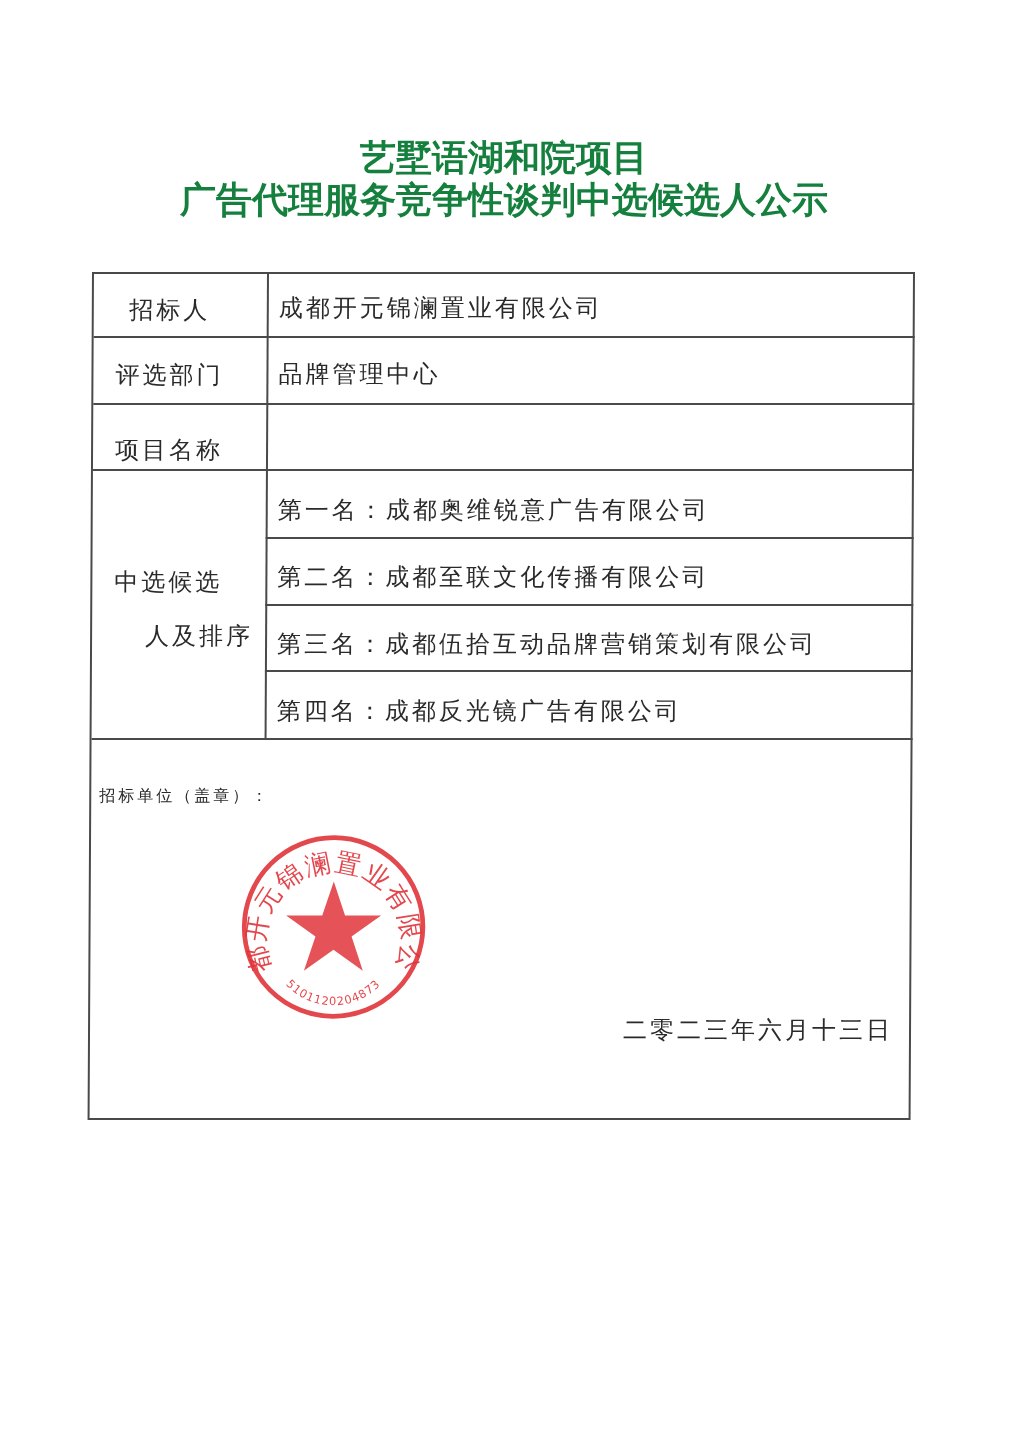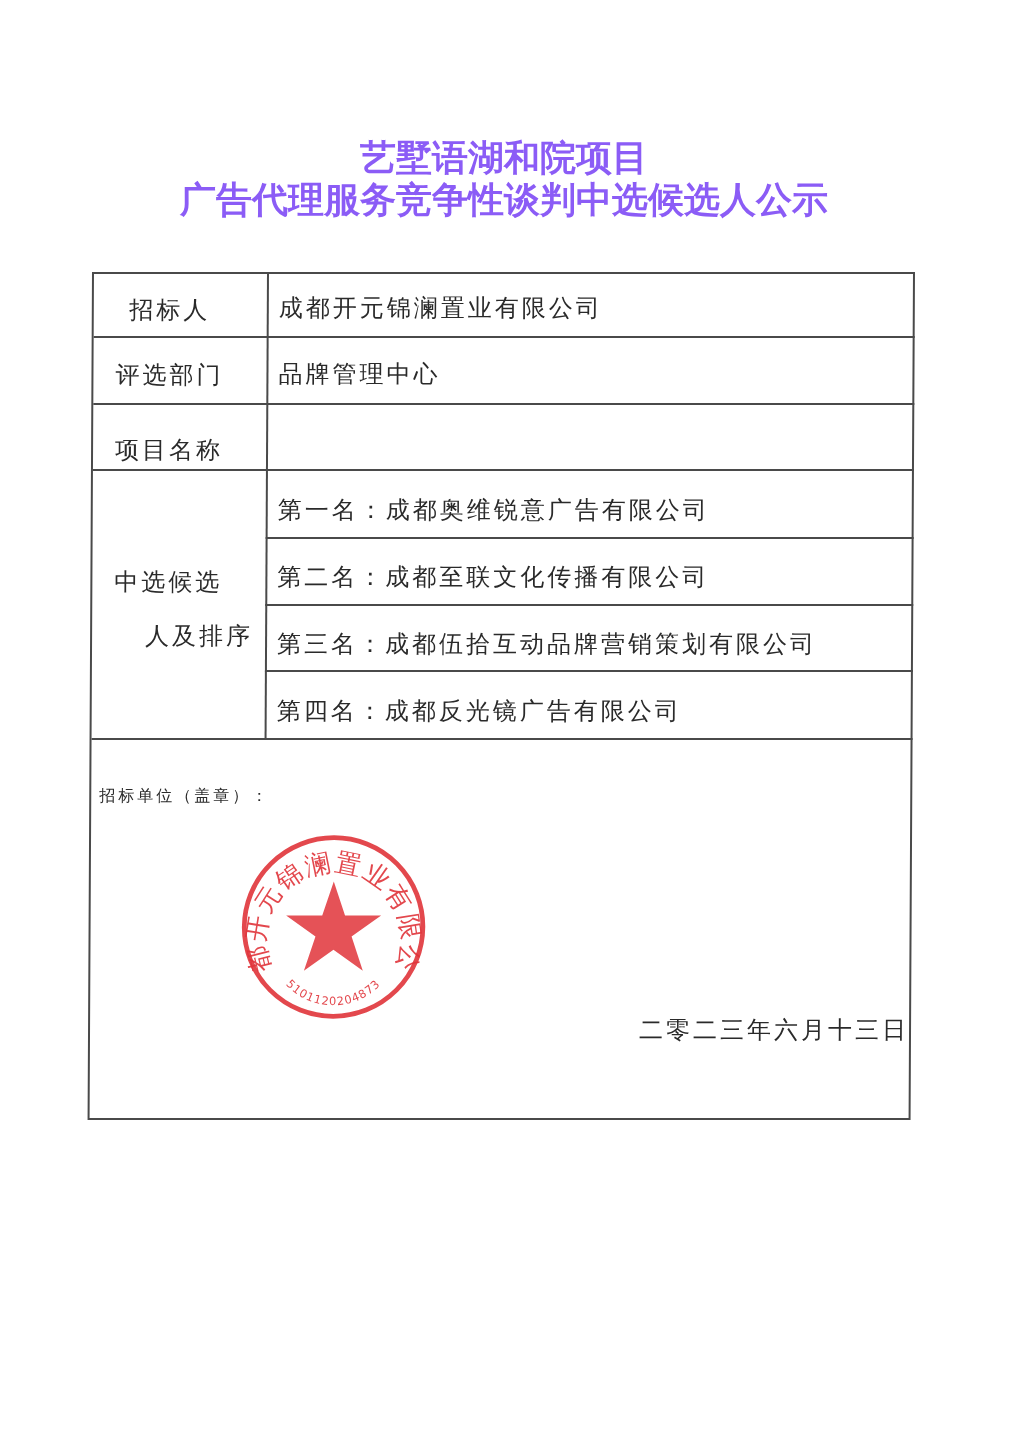--- a/index.html
+++ b/index.html
@@ -1,30 +1,30 @@
 <!DOCTYPE html>
 <html><head>
 <meta charset="utf-8">
 <style>
   html, body { margin: 0; padding: 0; background: #ffffff; }
   body { width: 1024px; height: 1448px; position: relative; overflow: hidden;
          font-family: "DejaVu Serif", "Liberation Serif", serif; color: #2a2a2a; }
   .title { position: absolute; left: 0; width: 1008px; text-align: center;
            font-family: "DejaVu Sans", "Liberation Sans", sans-serif; font-weight: bold;
-           color: #8b5cf6; letter-spacing: 0px; }
+           color: #15803d; letter-spacing: 0px; }
   .title.l1 { top: 134px; font-size: 36px; }
   .title.l2 { top: 176px; font-size: 36px; }
   .table { position: absolute; left: 92px; top: 272px; width: 823px; height: 848px;
            border: 2px solid #4a4a4a; box-sizing: border-box; transform: skewX(-0.3deg); transform-origin: top left; }
   .hline { position: absolute; height: 0; border-top: 2px solid #4a4a4a; }
   .vline { position: absolute; width: 0; border-left: 2px solid #4a4a4a; }
   .cell-label { position: absolute; width: 152px; text-align: center; font-size: 24px; letter-spacing: 3px; }
   .cell-value { position: absolute; left: 185px; font-size: 24px; letter-spacing: 3px; white-space: nowrap; }
   .stamp-label { position: absolute; left: 8px; top: 512px; font-size: 16px; letter-spacing: 3px; }
-  .date { position: absolute; right: 0; top: 740px; font-size: 24px; letter-spacing: 3px; }
+  .date { position: absolute; right: 16px; top: 740px; font-size: 24px; letter-spacing: 3px; }
   .seal { position: absolute; left: 148px; top: 558px; width: 190px; height: 190px; }
 </style>
 </head>
 <body>
 
 <div class="title l1">艺墅语湖和院项目</div>
 <div class="title l2">广告代理服务竞争性谈判中选候选人公示</div>
 
 <div class="table">
 

